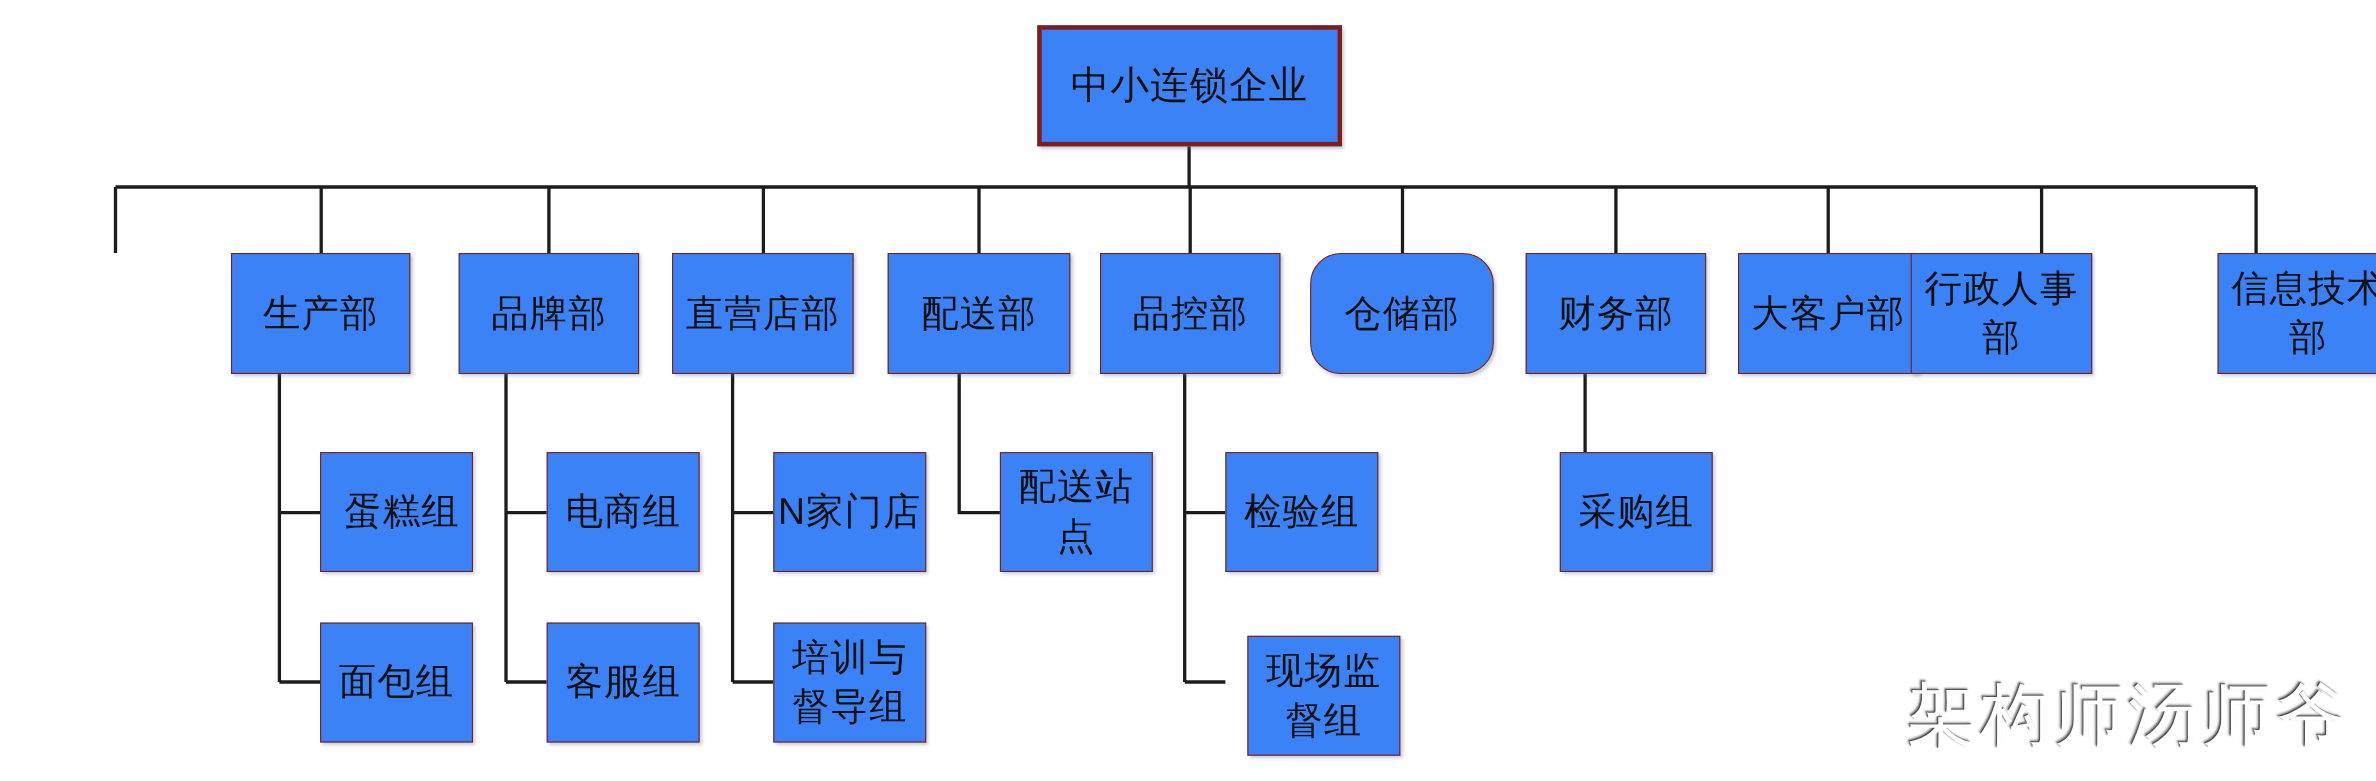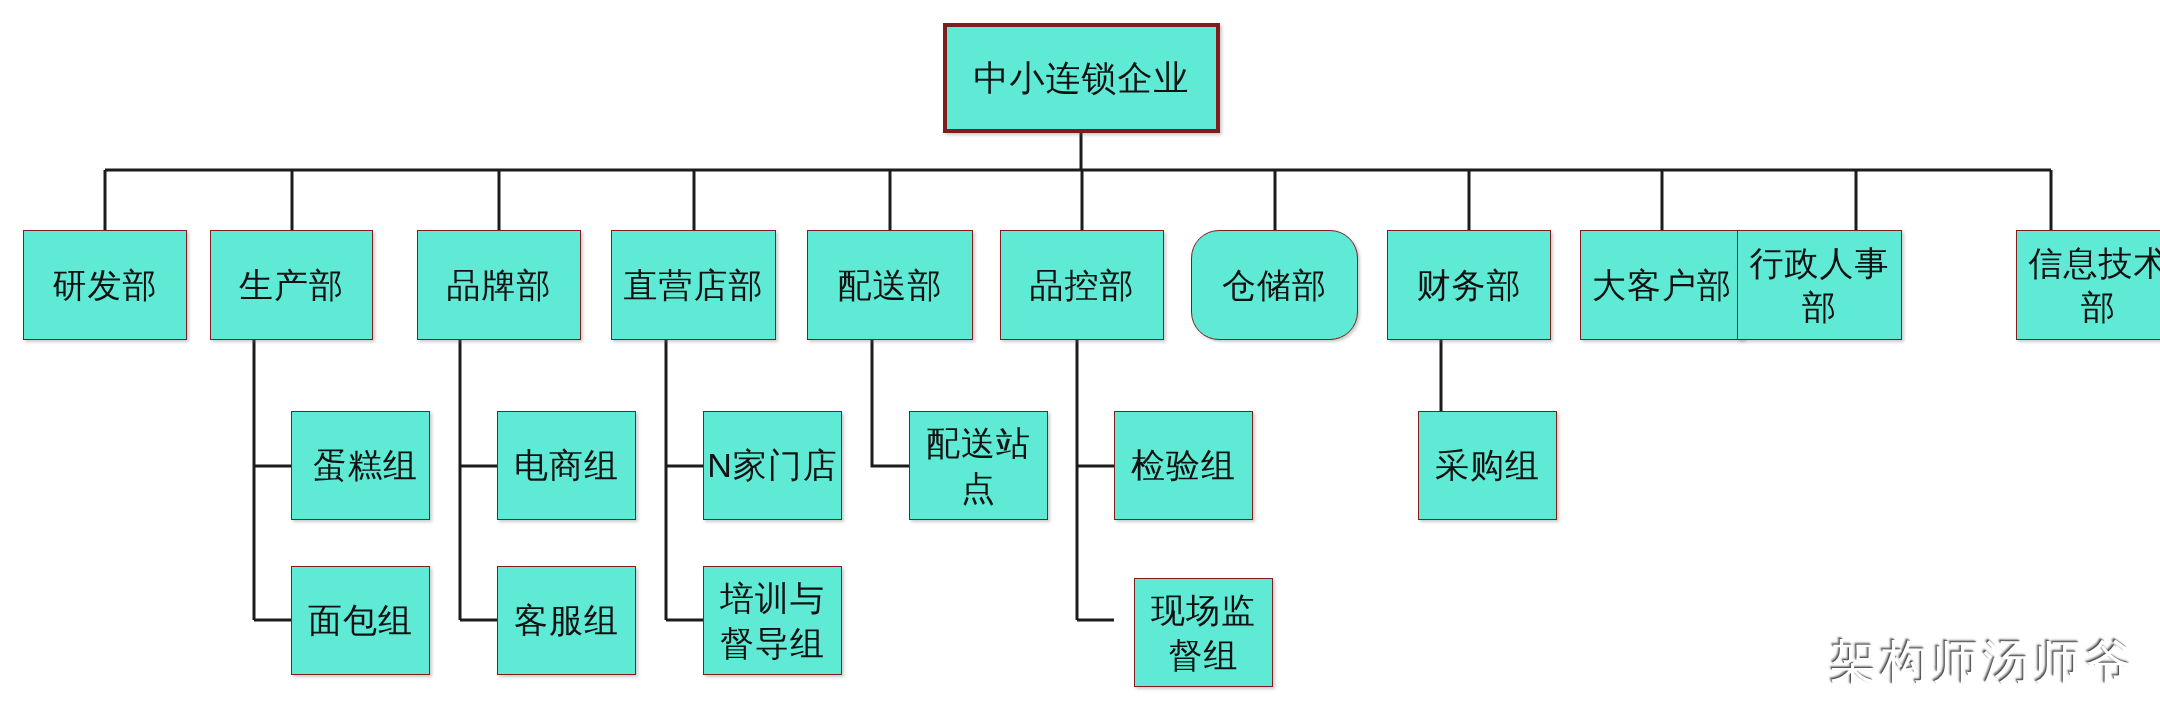--- a/index.html
+++ b/index.html
@@ -22,42 +22,42 @@
   }
   svg.lines {
     position: absolute;
     left: 0; top: 0;
     width: 2160px;
     height: 710px;
   }
   .node {
     position: absolute;
     box-sizing: border-box;
-    background: #5eead4;
+    background: #3b82f6;
     border: 1px solid #7f1d1d;
     box-shadow: 2px 2px 3px rgba(110,110,110,0.35);
     display: flex;
     align-items: center;
     justify-content: center;
     text-align: center;
     font-size: 34px;
     line-height: 1.3;
     color: #111111;
     white-space: pre-line;
     letter-spacing: 1px;
   }
   .node.root {
     border-width: 4px;
     font-size: 35px;
   }
   .watermark {
     position: absolute;
     right: 24px;
     bottom: 16px;
-    font-size: 47px;
+    font-size: 63px;
     letter-spacing: 4px;
     color: #ffffff;
     text-shadow: -2px -2px 2px rgba(40,40,40,0.55), -1px -1px 1px rgba(40,40,40,0.65);
   }
 </style>
 </head>
 <body>
 
 <div id="stage">
 
@@ -87,21 +87,20 @@
 
     <path d="M872,340 V466 H909"></path>
 
     <path d="M1077,340 V620 M1077,466 H1114 M1077,620 H1114"></path>
 
     <path d="M1441,340 V466 H1478"></path>
   </svg>
 
   <div class="node root" style="left:943px; top:23px; width:277px; height:110px;">中小连锁企业</div>
 
-  <div class="node" style="left:23px;   top:230px; width:164px; height:110px;">研发部</div>
   <div class="node" style="left:210px;  top:230px; width:163px; height:110px;">生产部</div>
   <div class="node" style="left:417px;  top:230px; width:164px; height:110px;">品牌部</div>
   <div class="node" style="left:611px;  top:230px; width:165px; height:110px;">直营店部</div>
   <div class="node" style="left:807px;  top:230px; width:166px; height:110px;">配送部</div>
   <div class="node" style="left:1000px; top:230px; width:164px; height:110px;">品控部</div>
   <div class="node" style="left:1191px; top:230px; width:167px; height:110px;border-radius:28px;">仓储部</div>
   <div class="node" style="left:1387px; top:230px; width:164px; height:110px;">财务部</div>
   <div class="node" style="left:1580px; top:230px; width:164px; height:110px;">大客户部</div>
   <div class="node" style="left:1737px; top:230px; width:165px; height:110px;">行政人事
 部</div>

